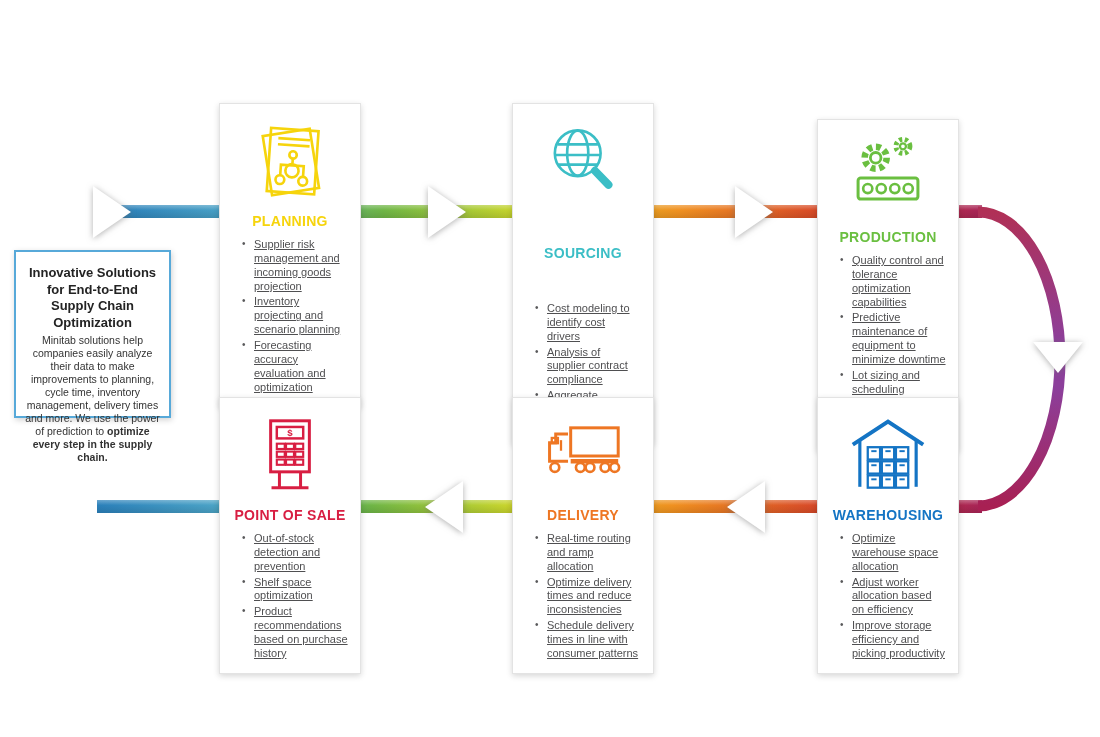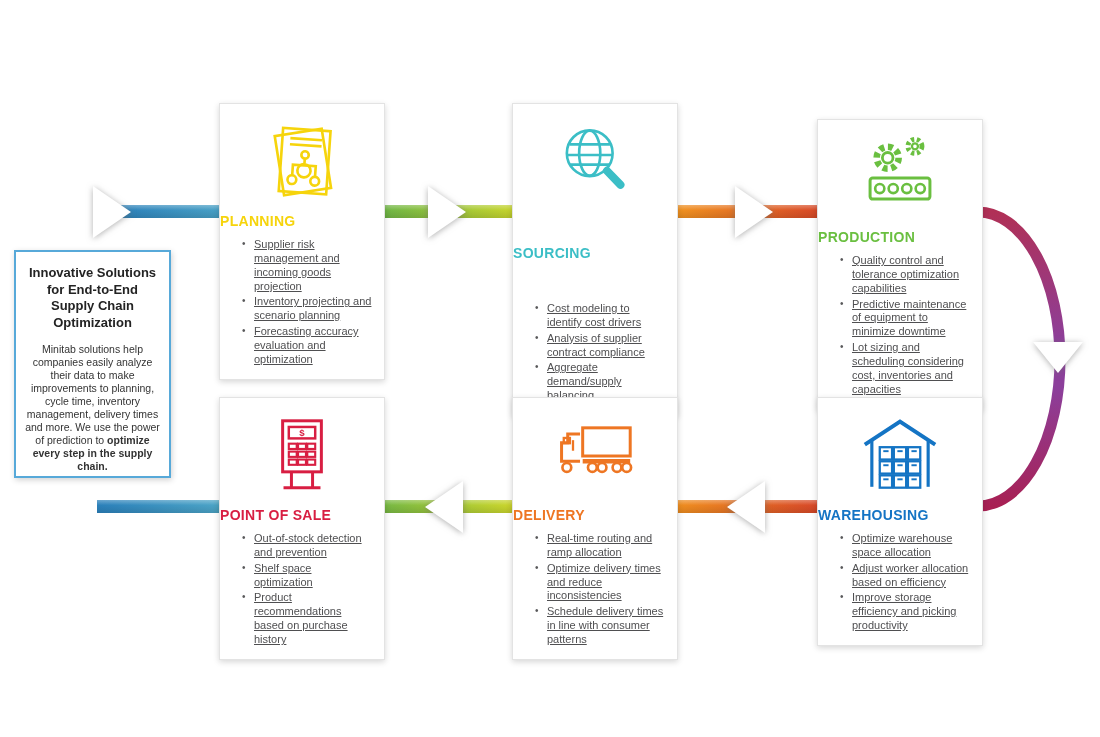--- a/index.html
+++ b/index.html
@@ -28,23 +28,23 @@
            filter:drop-shadow(0 1px 3px rgba(110,110,110,.55)); }
   .arrow-right { border-top:26px solid transparent; border-bottom:26px solid transparent;
                  border-left:38px solid #fff; }
   .arrow-left  { border-top:26px solid transparent; border-bottom:26px solid transparent;
                  border-right:38px solid #fff; }
   .arrow-down  { border-left:25px solid transparent; border-right:25px solid transparent;
                  border-top:31px solid #fff; }
 
   
   .card {
-    position:absolute; width:166px; box-sizing:border-box; background:#fff;
+    position:absolute; width:142px; box-sizing:border-box; background:#fff;
     border:1px solid #e3e3e3; box-shadow:0 2px 6px rgba(0,0,0,.16);
-    display:flex; flex-direction:column; 
+    display:flex; flex-direction:column; align-items:center;
     padding:12px 0 10px; z-index:2;
   }
   .icon-wrap { height:92px; display:flex; align-items:center; justify-content:center; }
   .icon-wrap svg { width:88px; height:88px; }
   .card-title { font-size:14px; font-weight:bold; letter-spacing:.3px; margin-top:5px; }
   ul.bullets { margin:9px 0 0; padding:0 12px 0 21px; list-style:none; align-self:stretch;
                font-size:11px; line-height:1.26; color:#4f4f51; text-align:left;text-decoration:underline; }
   ul.bullets li { position:relative; padding-left:13px; margin-bottom:2px; }
   ul.bullets li::before { content:"•"; position:absolute; left:1px; top:0;
                           font-size:10px; color:#59595b; }
@@ -68,27 +68,27 @@
   .icon-sourcing    { stroke:var(--sourcing-teal); }
   .icon-production  { stroke:var(--production-green); }
   .icon-warehousing { stroke:var(--warehousing-blue); }
   .icon-delivery    { stroke:var(--delivery-orange); }
   .icon-pos         { stroke:var(--pos-red); }
   .icon-wrap svg * { fill:none; vector-effect:none; }
   .icon-wrap svg text { fill:currentColor; stroke:none; }
 
   
   .intro {
-    position:absolute; left:14px; top:250px; width:157px; height:228px;
+    position:absolute; left:14px; top:250px; width:157px; height:168px;
     box-sizing:border-box; background:#fff; border:2px solid var(--intro-border);
     box-shadow:1px 2px 6px rgba(0,0,0,.18); z-index:2;
     padding:13px 8px; text-align:center;
   }
   .intro-title { font-size:13px; font-weight:bold; line-height:1.28; color:#232323; }
-  .intro-body  { margin-top:11px; font-size:10.5px; line-height:1.24; color:#333; }
+  .intro-body  { margin-top:2px; font-size:10.5px; line-height:1.24; color:#333; }
 </style>
 </head>
 <body>
 
 <div class="stage">
 
   <div class="flow-bar flow-bar-top"></div>
   <div class="flow-bar flow-bar-bottom"></div>
 
   <svg class="flow-curve" width="204" height="410" viewBox="0 0 204 410">

